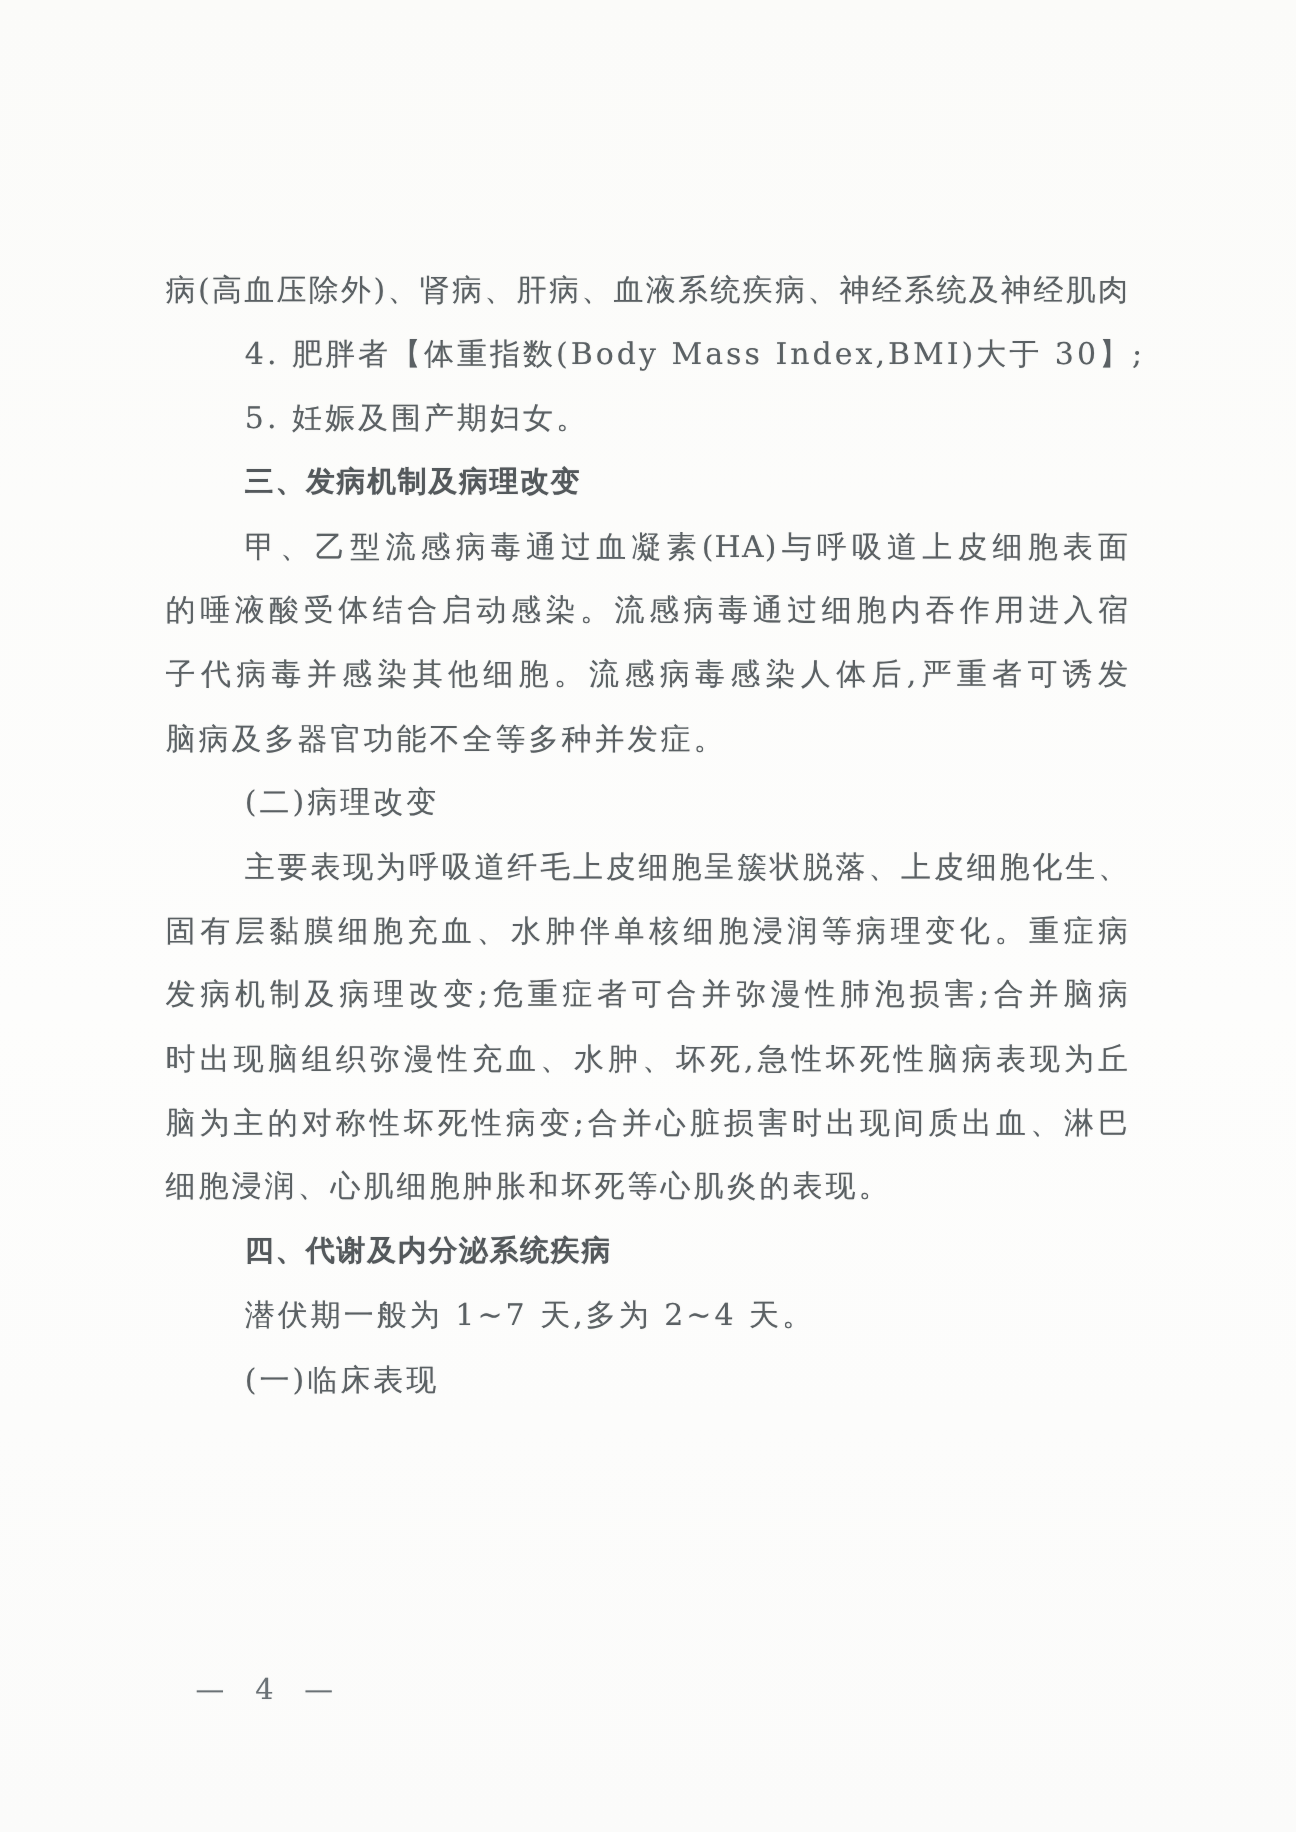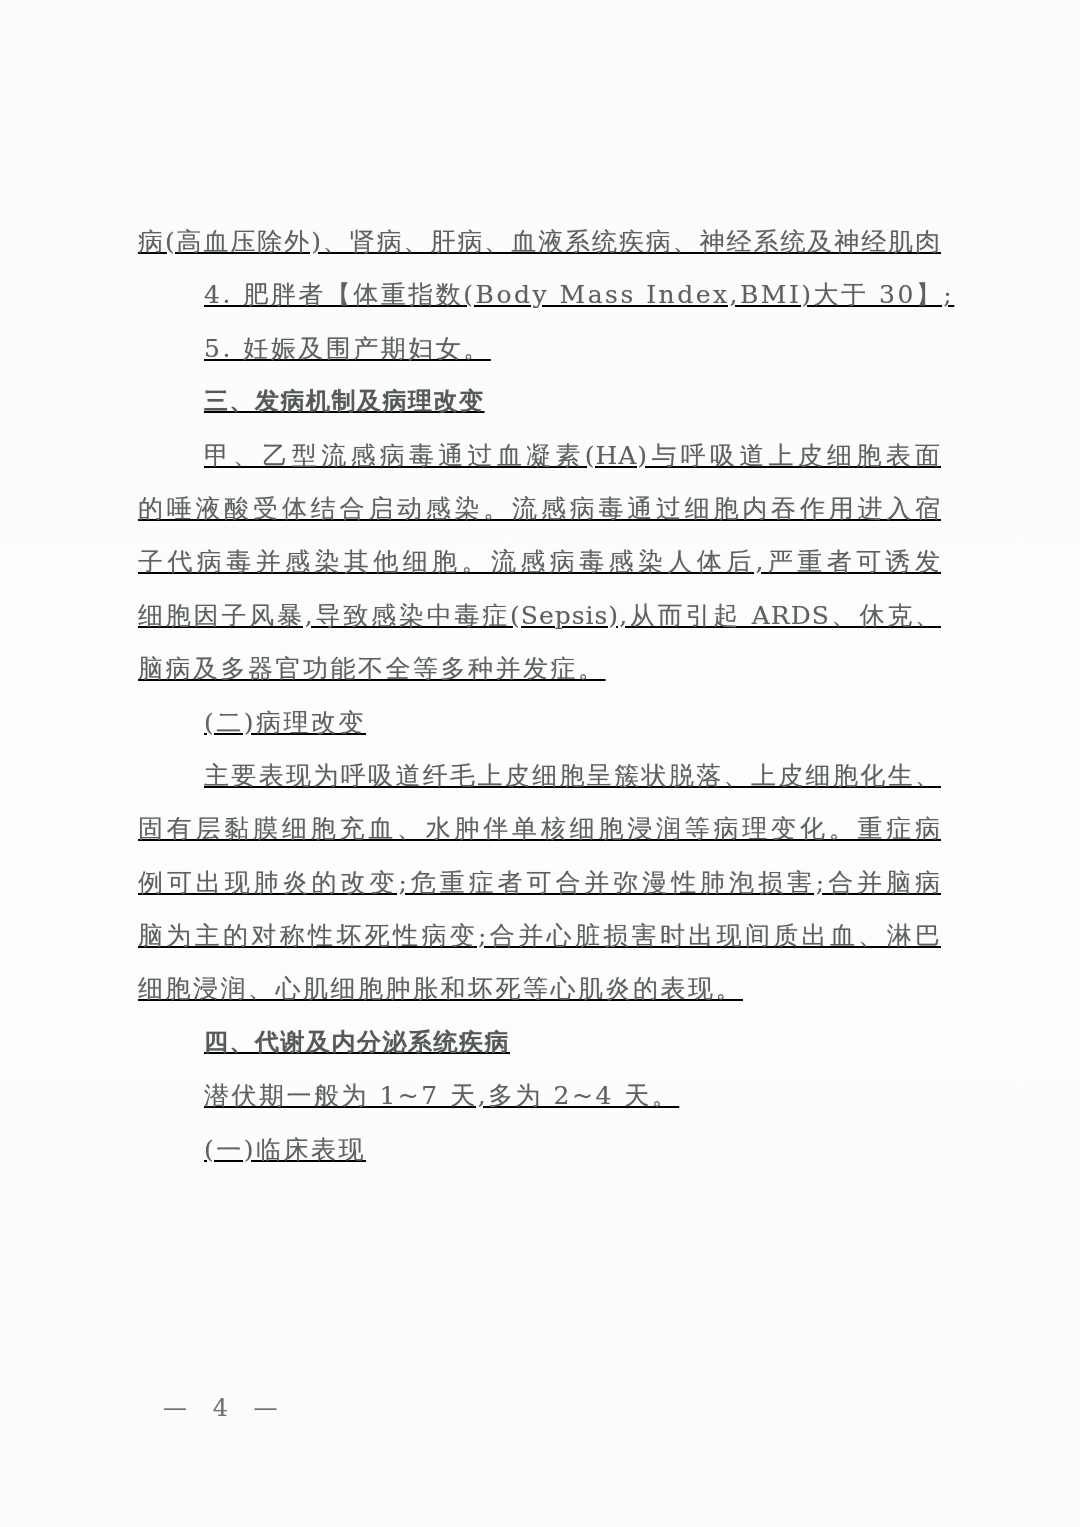--- a/index.html
+++ b/index.html
@@ -14,21 +14,20 @@
     margin: 0 auto;
     background: linear-gradient(180deg, #fbfbf9 0%, #fdfdfc 55%, #fbfbfa 100%);
     overflow: hidden;
     font-family: "DejaVu Serif", serif;
   }
   .content {
     position: absolute;
     left: 138px;
     top: 215px;
     width: 803px;
-    text-decoration: underline;
   }
   .ln {
     font-size: 25px;
     line-height: 53.4px;
     height: 53.4px;
     color: #5b6164;
     letter-spacing: 2.5px;
     white-space: nowrap;
     text-shadow: 0 0 1px rgba(91, 97, 100, 0.35);
   }
@@ -67,26 +66,26 @@
 
 <div class="page">
   <div class="content">
     <div class="ln j">病(高血压除外)、肾病、肝病、血液系统疾病、神经系统及神经肌肉</div>
     <div class="ln ind">4. 肥胖者【体重指数(Body Mass Index,BMI)大于 30】;</div>
     <div class="ln ind">5. 妊娠及围产期妇女。</div>
     <div class="ln ind hd">三、发病机制及病理改变</div>
     <div class="ln ind j">甲、乙型流感病毒通过血凝素(HA)与呼吸道上皮细胞表面</div>
     <div class="ln j">的唾液酸受体结合启动感染。流感病毒通过细胞内吞作用进入宿</div>
     <div class="ln j">子代病毒并感染其他细胞。流感病毒感染人体后,严重者可诱发</div>
-    <div class="ln j">细胞因子风暴,导致感染中毒症(Sepsis),从而引起 ARDS、休克、</div>
     <div class="ln">脑病及多器官功能不全等多种并发症。</div>
     <div class="ln ind">(二)病理改变</div>
     <div class="ln ind j">主要表现为呼吸道纤毛上皮细胞呈簇状脱落、上皮细胞化生、</div>
     <div class="ln j">固有层黏膜细胞充血、水肿伴单核细胞浸润等病理变化。重症病</div>
-    <div class="ln j">例可出现肺炎的改变;危重症者可合并弥漫性肺泡损害;合并脑病</div>
+    <div class="ln j">发病机制及病理改变;危重症者可合并弥漫性肺泡损害;合并脑病</div>
+    <div class="ln j">时出现脑组织弥漫性充血、水肿、坏死,急性坏死性脑病表现为丘</div>
     <div class="ln j">脑为主的对称性坏死性病变;合并心脏损害时出现间质出血、淋巴</div>
     <div class="ln">细胞浸润、心肌细胞肿胀和坏死等心肌炎的表现。</div>
     <div class="ln ind hd">四、代谢及内分泌系统疾病</div>
     <div class="ln ind">潜伏期一般为 1~7 天,多为 2~4 天。</div>
     <div class="ln ind">(一)临床表现</div>
   </div>
   <div class="page-number">— 4 —</div>
 </div>
 
 </body></html>

